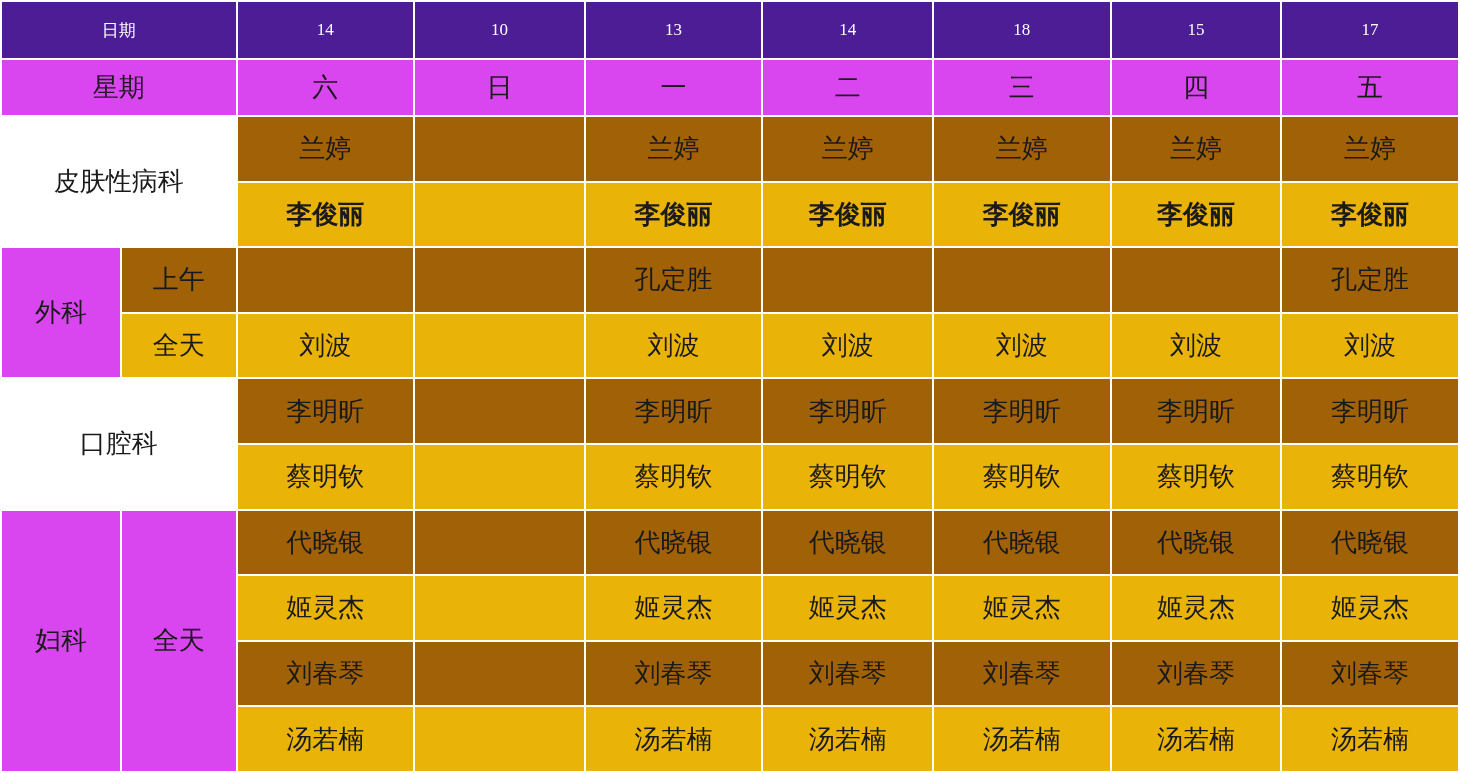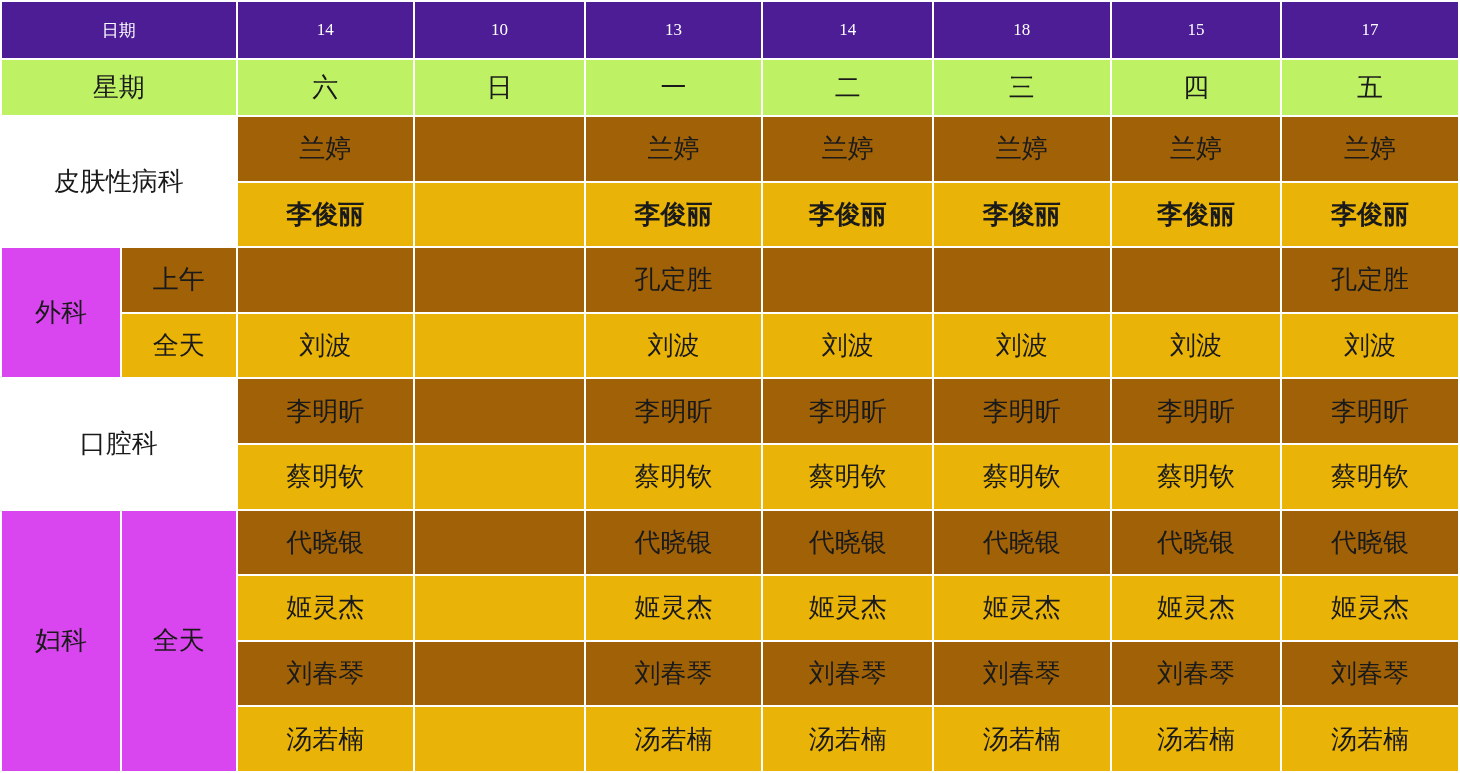--- a/index.html
+++ b/index.html
@@ -38,21 +38,21 @@
 
   
   tr.head-date td {
     background: #4c1d95;
     color: #ffffff;
     font-size: 17px;
     height: 56px;
   }
   
   tr.head-week td {
-    background: #bef264;
+    background: #d946ef;
     height: 55px;
   }
   td.tint {
     background: #eab308;
   }
   td.plain {
     background: #a16207;
   }
   td.bold {
     font-weight: bold;

